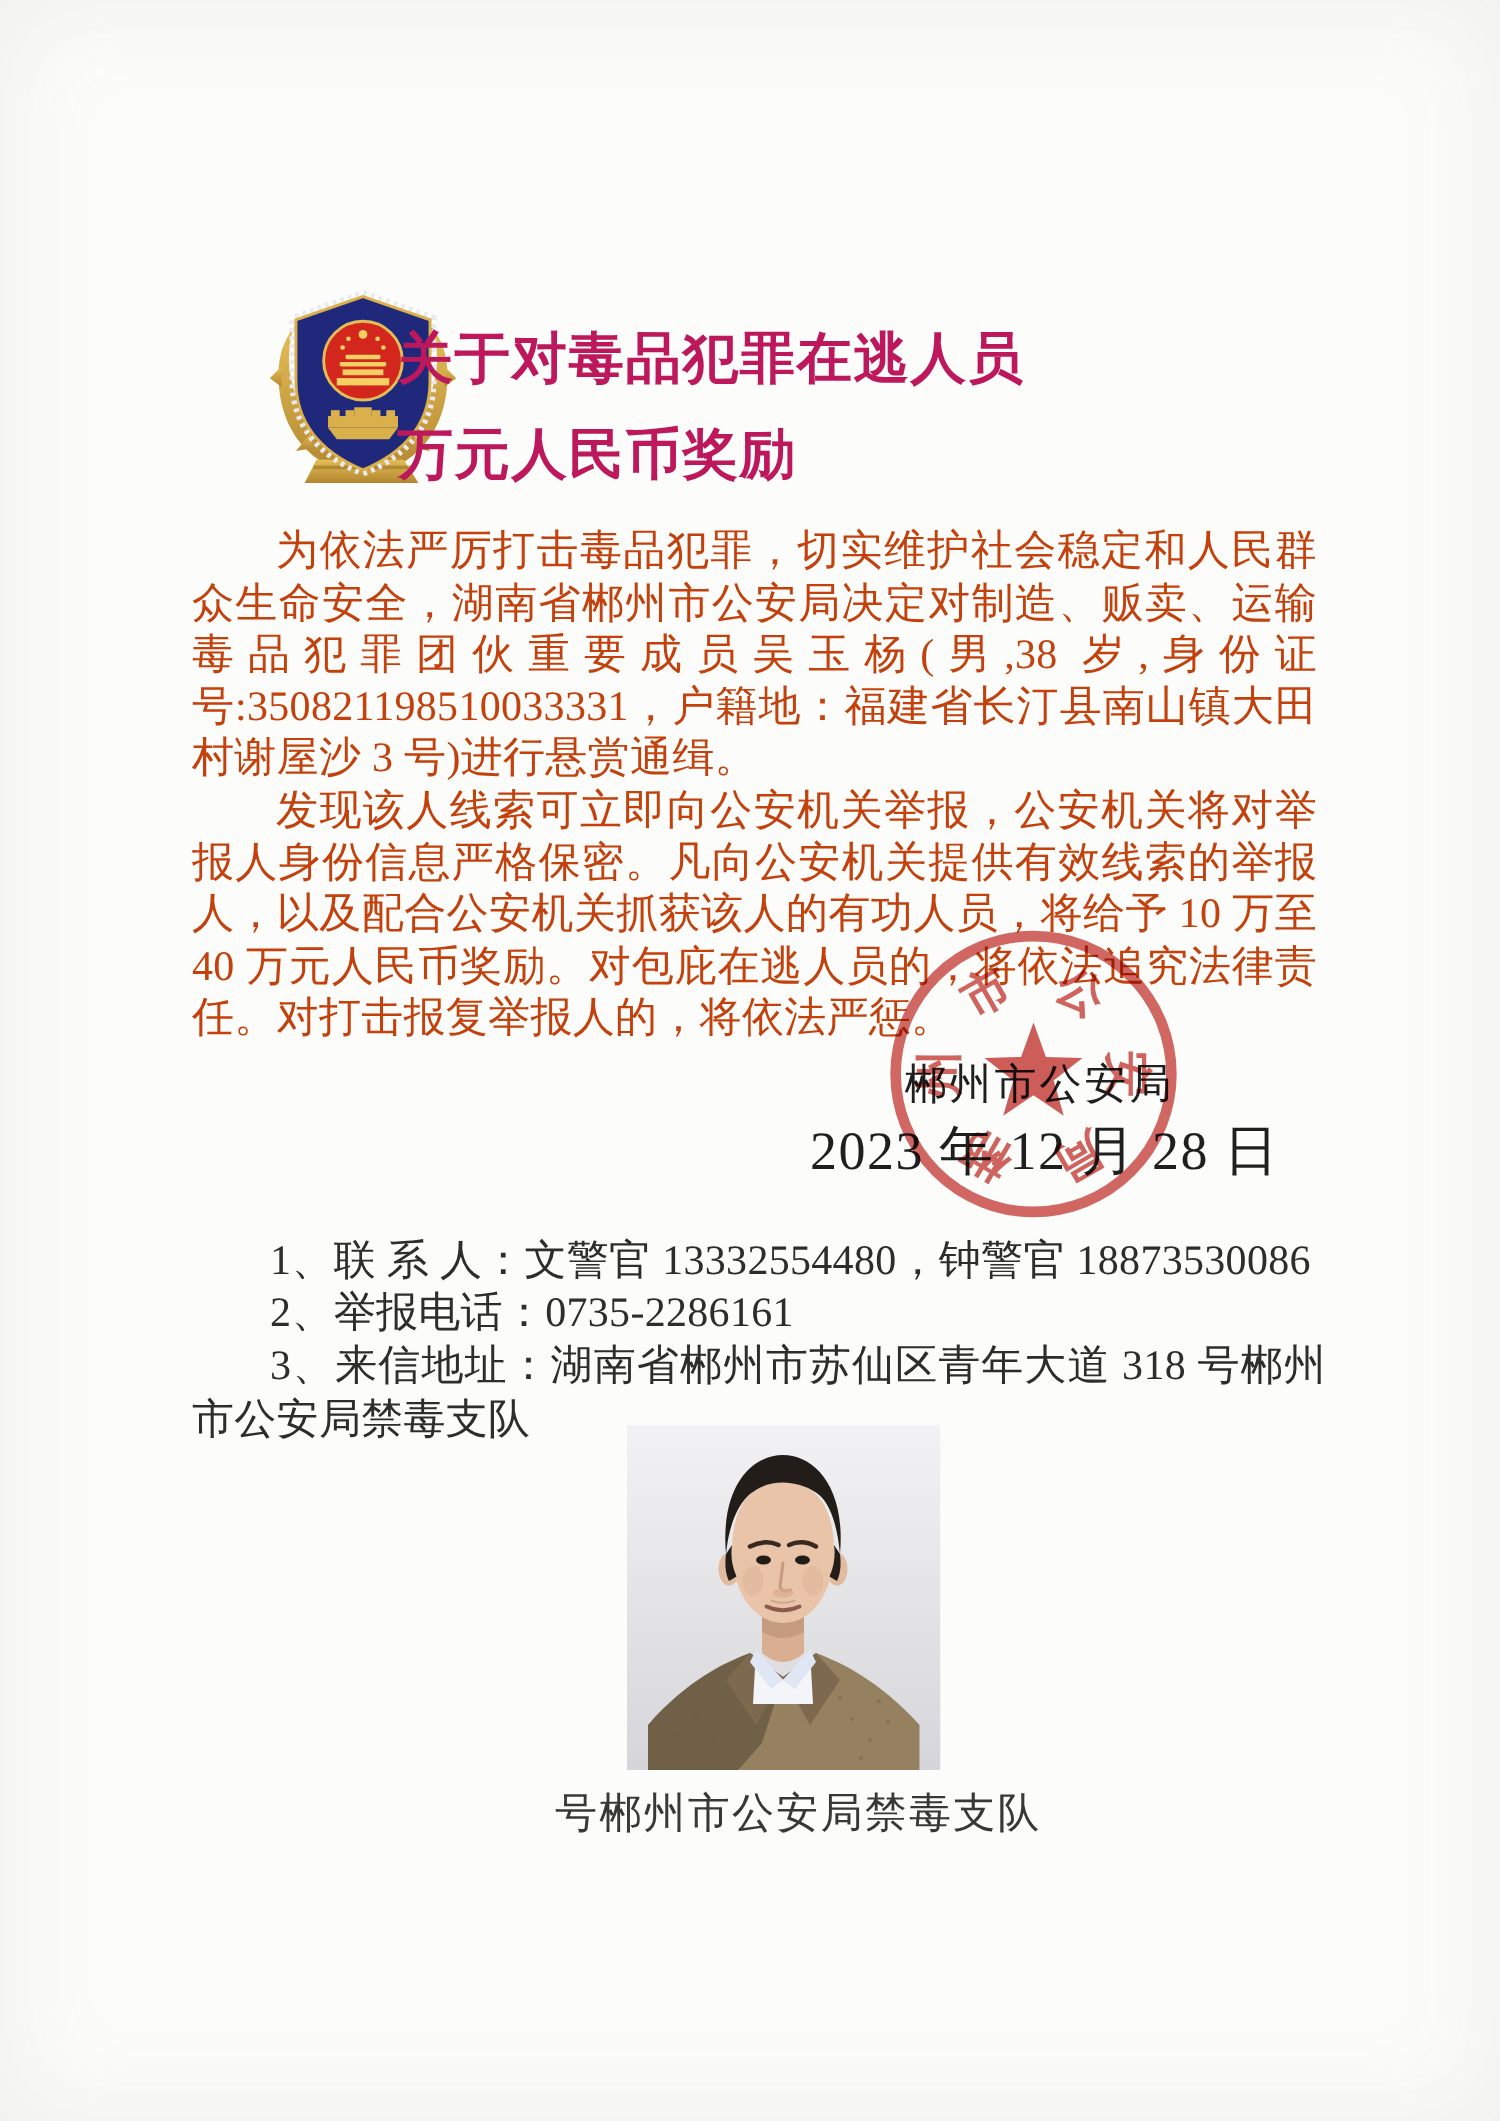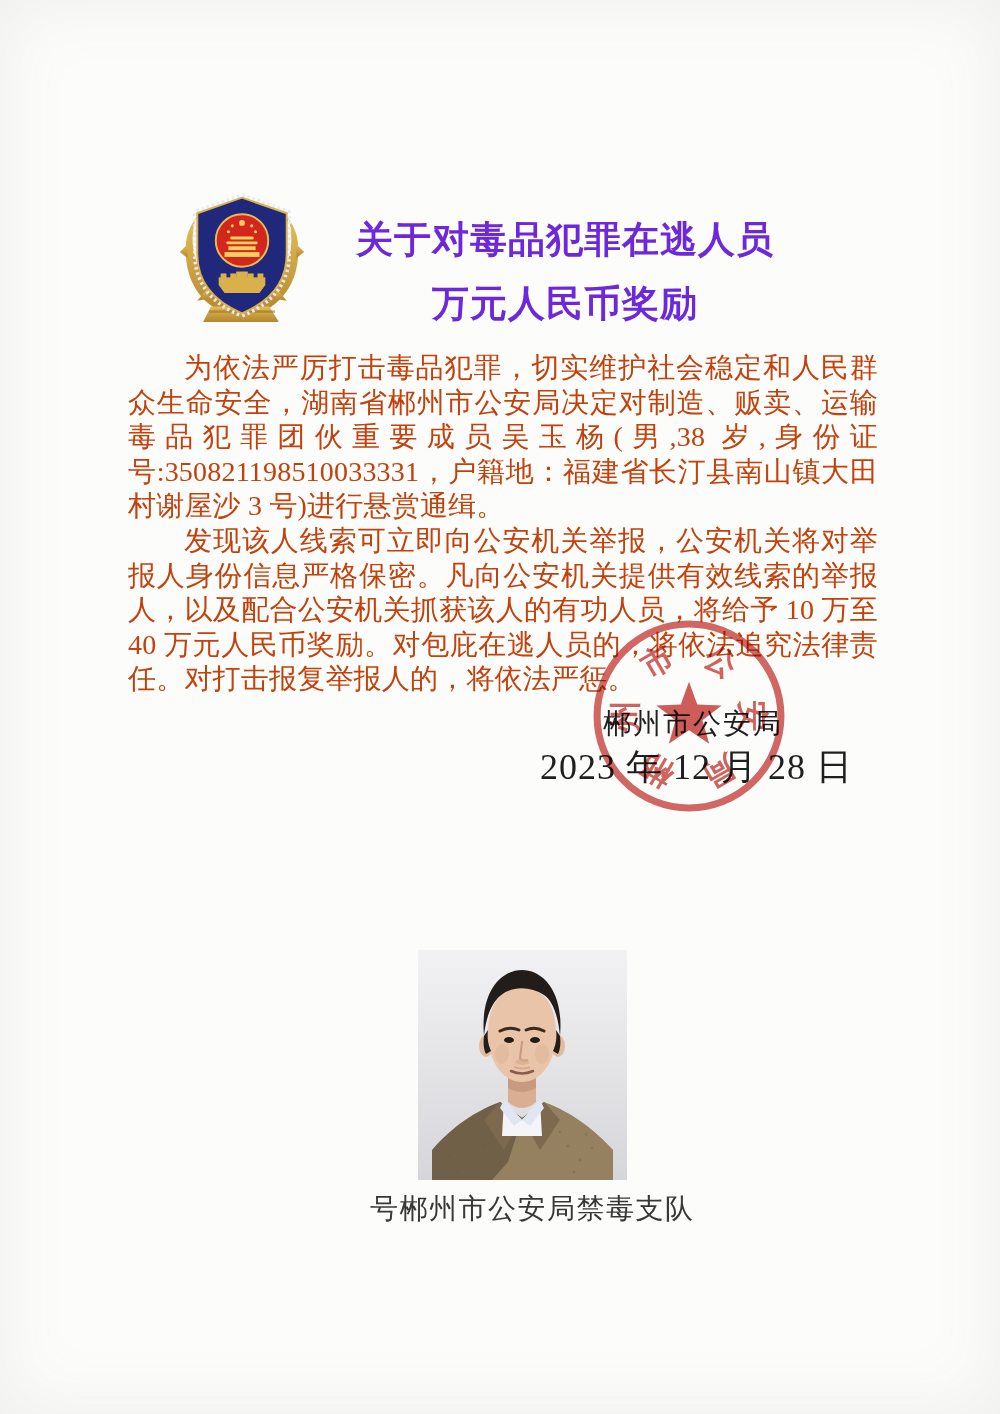--- a/index.html
+++ b/index.html
@@ -19,22 +19,21 @@
   
   .emblem {
     position: absolute;
     left: 174px; top: 184px;
     width: 136px; height: 142px;
   }
   .title-block {
     position: absolute;
     left: 265px; top: 208px;
     width: 600px;
-    text-align: center;
-    color: #6d28d9;
+    color: #be185d;
   }
   .title-line {
     font-size: 37px;
     font-weight: 700;
     line-height: 64px;
     letter-spacing: 1px;
     white-space: nowrap;
   }
 
   
@@ -196,20 +195,25 @@
     <g>
         <text x="99" y="47" text-anchor="middle" transform="rotate(-150 99 99)" class="seal-char">郴</text>
         <text x="99" y="47" text-anchor="middle" transform="rotate(-90 99 99)" class="seal-char">州</text>
         <text x="99" y="47" text-anchor="middle" transform="rotate(-30 99 99)" class="seal-char">市</text>
         <text x="99" y="47" text-anchor="middle" transform="rotate(30 99 99)" class="seal-char">公</text>
         <text x="99" y="47" text-anchor="middle" transform="rotate(90 99 99)" class="seal-char">安</text>
         <text x="99" y="47" text-anchor="middle" transform="rotate(150 99 99)" class="seal-char">局</text>
       </g>
   </svg>
 
+  <div class="contacts-block">
+    <div class="contact-item">1、联 系 人：文警官 13332554480，钟警官 18873530086</div>
+    <div class="contact-item">2、举报电话：0735-2286161</div>
+    <div class="contact-item">3、来信地址：湖南省郴州市苏仙区青年大道 318 号郴州市公安局禁毒支队</div>
+  </div>
 
   <svg class="photo" viewBox="0 0 209 230" aria-hidden="true">
     <defs>
       <linearGradient id="pbg" x1="0" y1="0" x2="0" y2="1">
         <stop offset="0" stop-color="#f2f2f4"></stop>
         <stop offset="1" stop-color="#d6d6da"></stop>
       </linearGradient>
     </defs>
     <rect width="209" height="230" fill="url(#pbg)"></rect>
 

